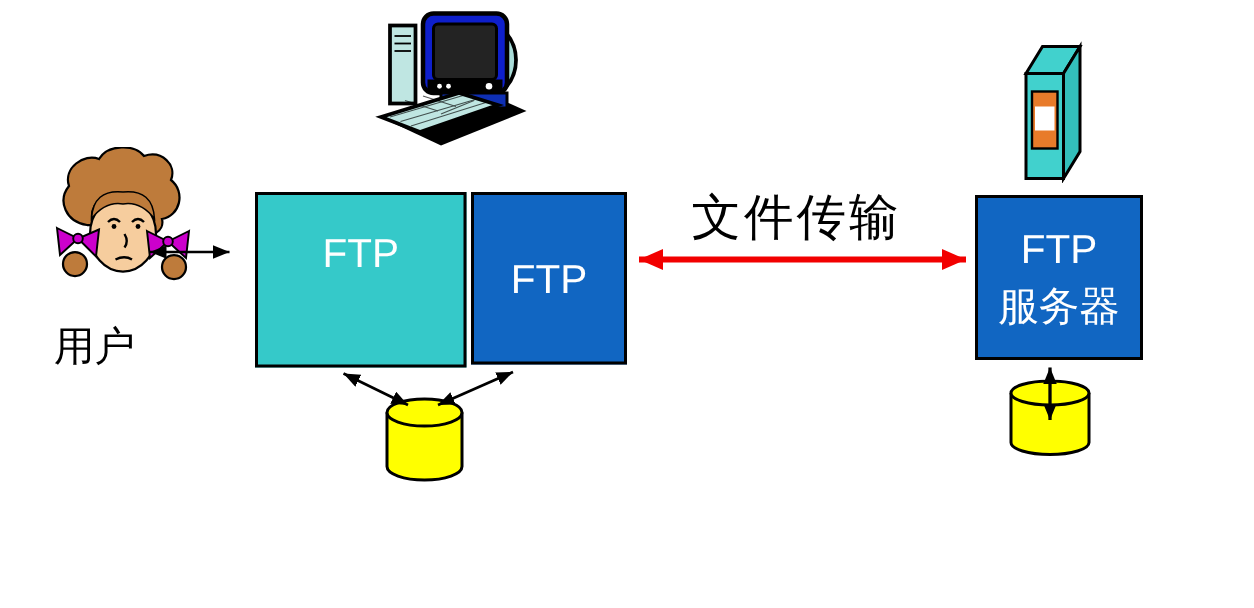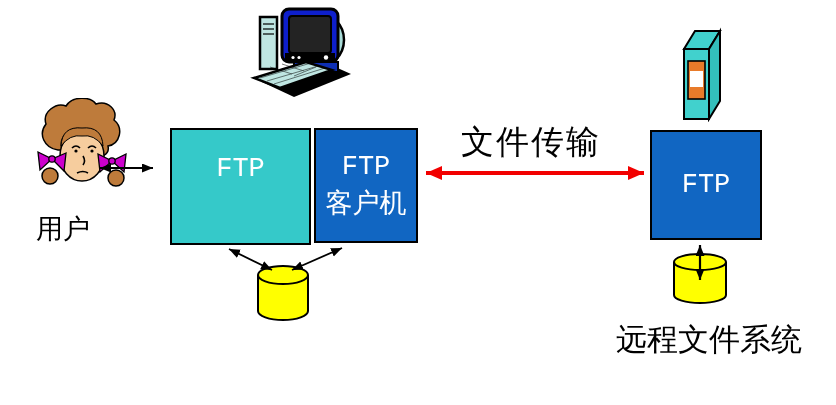--- a/index.html
+++ b/index.html
@@ -1,17 +1,17 @@
 <!DOCTYPE html>
 <html style="--background: #FFFFFF; --ui-box-fill: #35C9C9; --client-box-fill: #1166C2; --server-box-fill: #1166C2; --box-text: #FFFFFF; --label-text: #000000; --arrow-black: #000000; --arrow-red: #F20000; --cylinder-fill: #FFFF00; --tower-cyan: #41D1CD; --tower-orange: #E87B2A; --bow-magenta: #CC00CC; --hair-brown: #BE7B3B; --skin-tan: #F6CD9E;"><head>
 <meta charset="utf-8">
 <style>
   html,body{margin:0;padding:0;background:#fff;}
   body{font-family:"Liberation Sans","DejaVu Sans",sans-serif;}
-  .canvas{position:relative;width:807px;height:405px;background:var(--background,#fff);overflow:hidden;font-family:Liberation Mono, monospace;}
+  .canvas{position:relative;width:807px;height:405px;background:var(--background,#fff);overflow:hidden;}
   .canvas svg{position:absolute;}
   .box{
     position:absolute;box-sizing:border-box;border:2px solid #000;
     color:var(--box-text,#fff);display:flex;flex-direction:column;
     align-items:center;justify-content:center;text-align:center;
     font-size:27px;line-height:38px;font-weight:400;
   }
   #ui-box{left:170px;top:128px;width:141px;height:117px;background:var(--ui-box-fill,#35c9c9);padding-bottom:36px;}
   #client-box{left:314px;top:128px;width:104px;height:115px;background:var(--client-box-fill,#1166c2);}
   #server-box{left:650px;top:130px;width:112px;height:110px;background:var(--server-box-fill,#1166c2);}
@@ -94,40 +94,39 @@
     <rect x="7" y="34" width="17" height="38" fill="#E87B2A" stroke="#000" stroke-width="1.6"></rect>
     <rect x="9" y="44" width="13" height="16" fill="#FFFFFF"></rect>
   </svg>
 
   <div class="box" id="ui-box">
     <span>FTP</span>
   </div>
 
   <div class="box" id="client-box">
     <span>FTP</span>
-    <span>客户机</span>
   </div>
 
   <div class="box" id="server-box">
     <span>FTP</span>
+    <span>服务器</span>
   </div>
 
   <svg style="left:255px;top:264px;" width="56" height="60" viewBox="0 0 56 60">
     <path class="cyl-fill" d="M3,11 L3,47 A25,9 0 0 0 53,47 L53,11"></path>
     <ellipse class="cyl-fill" cx="28" cy="11" rx="25" ry="9"></ellipse>
   </svg>
 
   <svg style="left:671px;top:253px;" width="58" height="52" viewBox="0 0 58 52">
     <path class="cyl-fill" d="M3,9 L3,42 A26,8 0 0 0 55,42 L55,9"></path>
     <ellipse class="cyl-fill" cx="29" cy="9" rx="26" ry="8"></ellipse>
   </svg>
 
   <div class="lbl" id="transfer-label">文件传输</div>
   <div class="lbl" id="user-label">用户</div>
-  <div class="lbl" id="remote-fs-label">远程文件系统</div>
 
   <svg id="overlay" style="left:0;top:0;" width="836" height="405" viewBox="0 0 836 405">
     <defs>
       <marker id="mb" markerUnits="userSpaceOnUse" markerWidth="12" markerHeight="10" refX="11" refY="4.5" orient="auto-start-reverse">
         <path d="M0,0 L11,4.5 L0,9 z" fill="#000"></path>
       </marker>
       <marker id="mr" markerUnits="userSpaceOnUse" markerWidth="17" markerHeight="15" refX="16" refY="7" orient="auto-start-reverse">
         <path class="red-fill" d="M0,0 L16,7 L0,14 z"></path>
       </marker>
     </defs>

